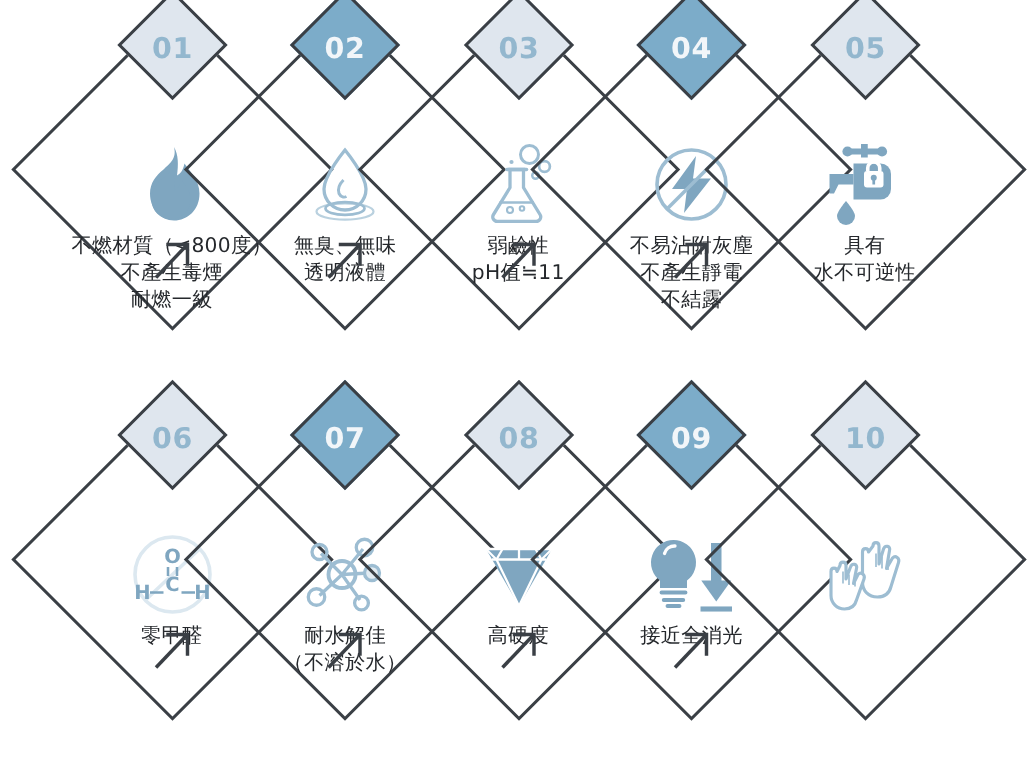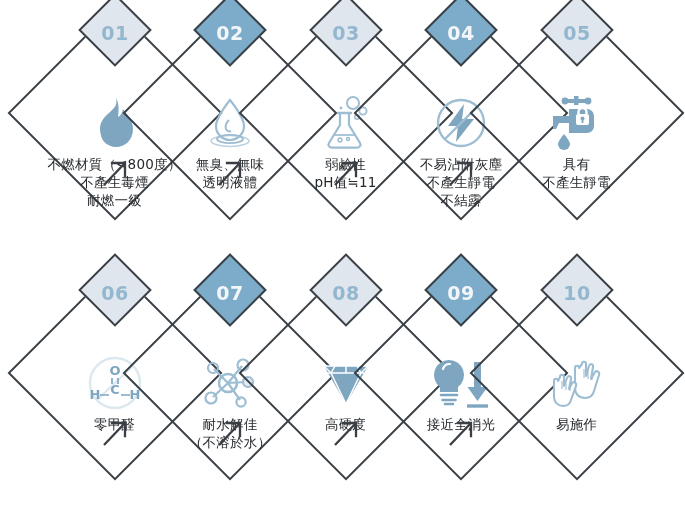--- a/index.html
+++ b/index.html
@@ -151,21 +151,21 @@
         <path d="M2 22h16v7H8l-3 6H2z" fill="#7fa6c0"></path>
         <path d="M18 15h18a7 7 0 0 1 7 7v10a7 7 0 0 1-7 7H18z" fill="#7fa6c0"></path>
         <rect x="25" y="20" width="13" height="11" rx="2" fill="#ffffff"></rect>
         <path d="M27.5 20v-2a4 4 0 0 1 8 0v2" fill="none" stroke="#ffffff" stroke-width="2.4"></path>
         <circle cx="31.5" cy="24.5" r="2" fill="#7fa6c0"></circle>
         <rect x="30.6" y="25" width="1.8" height="4" fill="#7fa6c0"></rect>
         <path d="M13 40c0 0-6 7-6 10a6 6 0 0 0 12 0c0-3-6-10-6-10z" fill="#7fa6c0"></path>
       </svg>
       </div>
       <div class="label">具有
-不產生靜電</div>
+水不可逆性</div>
     </div>
     <div class="cell" style="left: -0.5px; top: 258px;">
       <div class="bigdia"></div>
       <div class="numdia light">
         <div class="numtxt">06</div>
       </div>
       <div class="iconbox">
         <svg width="62" height="56" viewBox="0 0 62 56">
         <circle cx="31" cy="28" r="25" fill="none" stroke="#dce8f0" stroke-width="2.4"></circle>
         <path d="M13 45 49 11" fill="none" stroke="#dce8f0" stroke-width="2.4"></path>
@@ -241,21 +241,20 @@
         <g fill="#ffffff" stroke="#9dbdd2" stroke-width="2.1" stroke-linejoin="round">
           <path d="M34 9c0-3 4-3 4 0v12l3-10c1-3 5-2 4 1l-2 12 4-7c2-2 5 0 4 3l-5 16c-1 4-4 7-9 7-6 0-10-4-10-10V13c0-3 4-3 4 0z"></path>
           <path d="M12 22c0-3 4-3 4 0v9l3-8c1-3 5-2 4 1l-2 10 3-6c2-2 5 0 4 3l-5 14c-1 4-4 6-8 6-5 0-9-4-9-9V26c0-3 4-3 4 0z"></path>
         </g>
         <g stroke="#9dbdd2" stroke-width="1.3" fill="none" opacity=".85">
           <path d="M36 14v9M40 16v8M44 20v5"></path>
           <path d="M14 26v8M18 28v7M22 31v5"></path>
         </g>
       </svg>
       </div>
-      <div class="label">易施作</div>
     </div>
     <div class="arrow" style="left: 99.5px; top: 158px;">
       <svg width="30" height="30" viewBox="0 0 30 30">
    <path d="M4 27 24 6" stroke="#3a3f45" stroke-width="2.3" fill="none"></path>
    <path d="M12 5h13v13" stroke="#3a3f45" stroke-width="2.3" fill="none" stroke-linecap="square"></path>
  </svg>
     </div>
     <div class="arrow" style="left: 215px; top: 158px;">
       <svg width="30" height="30" viewBox="0 0 30 30">
    <path d="M4 27 24 6" stroke="#3a3f45" stroke-width="2.3" fill="none"></path>

